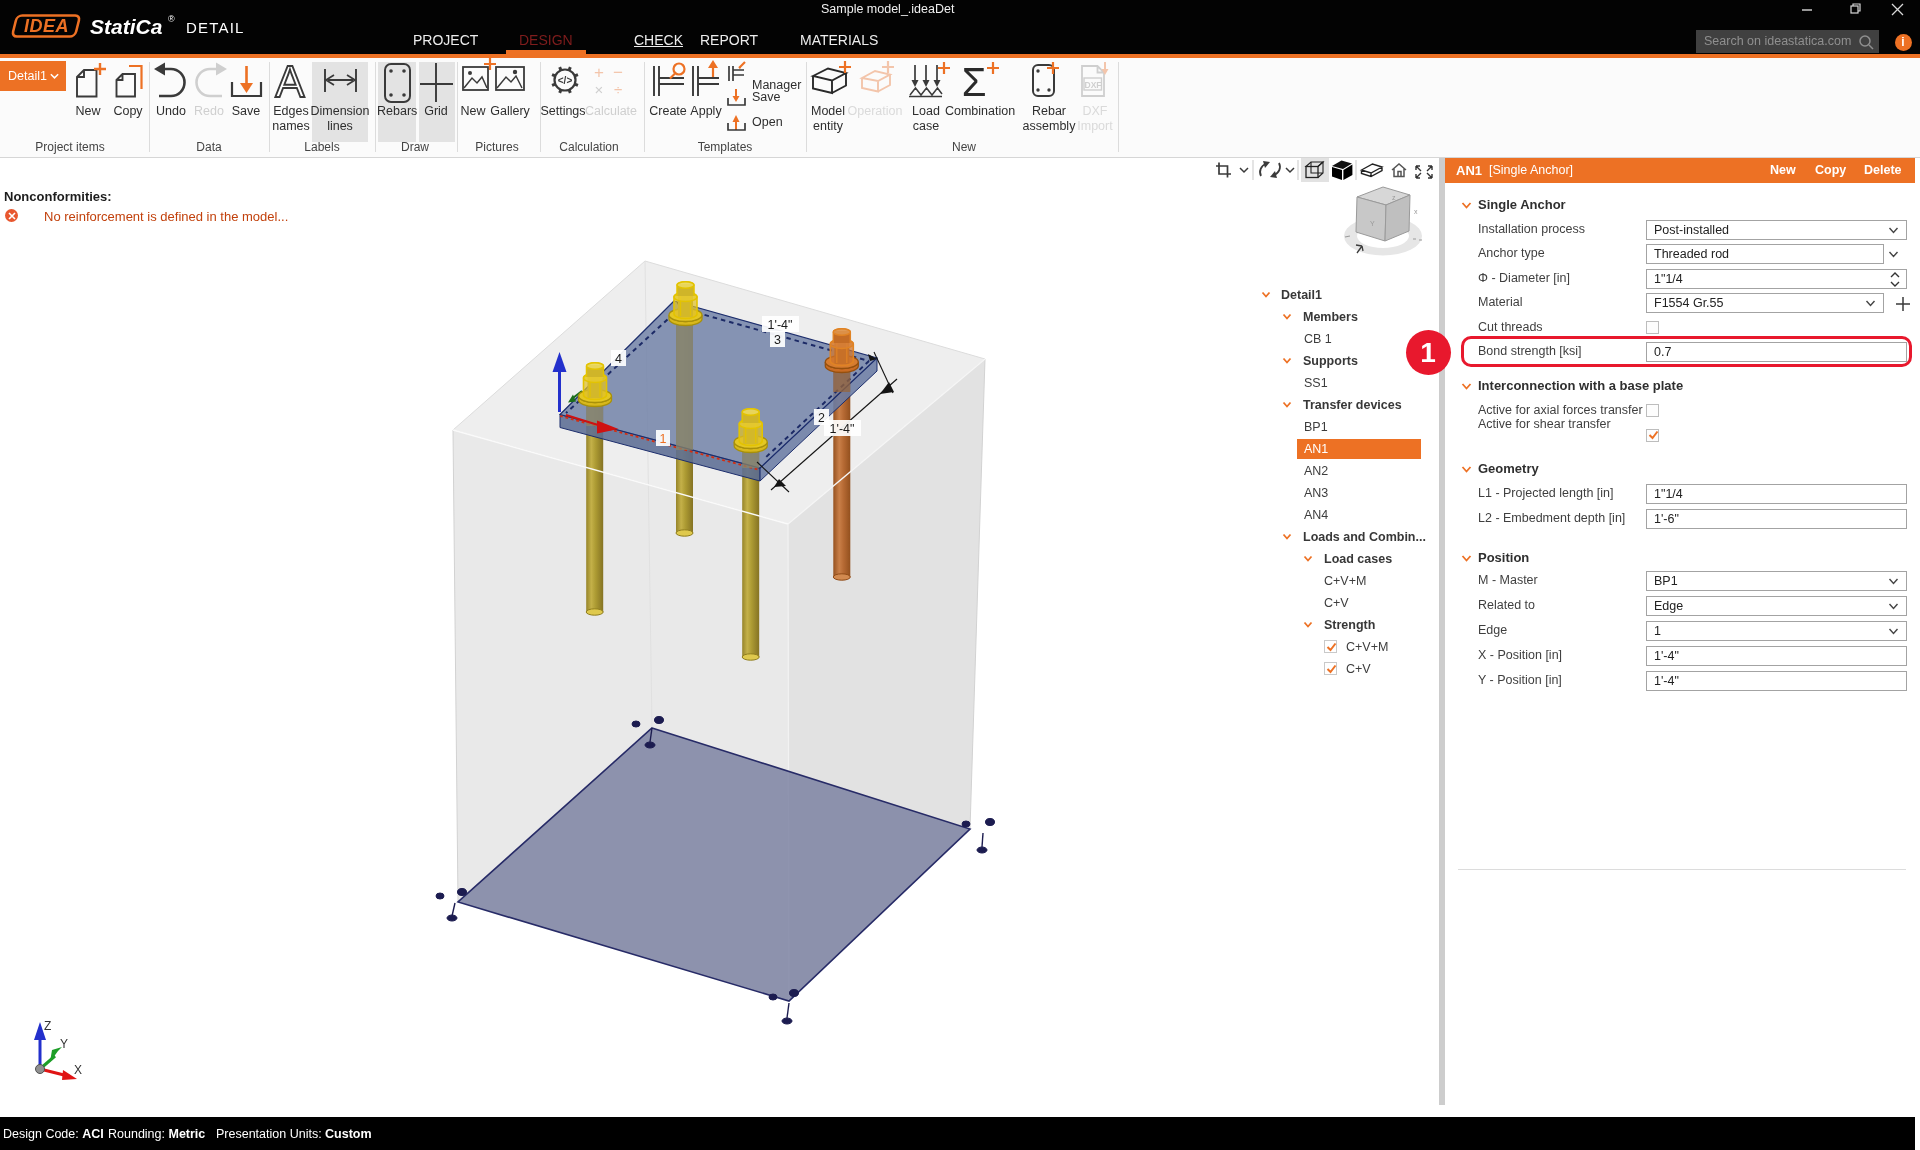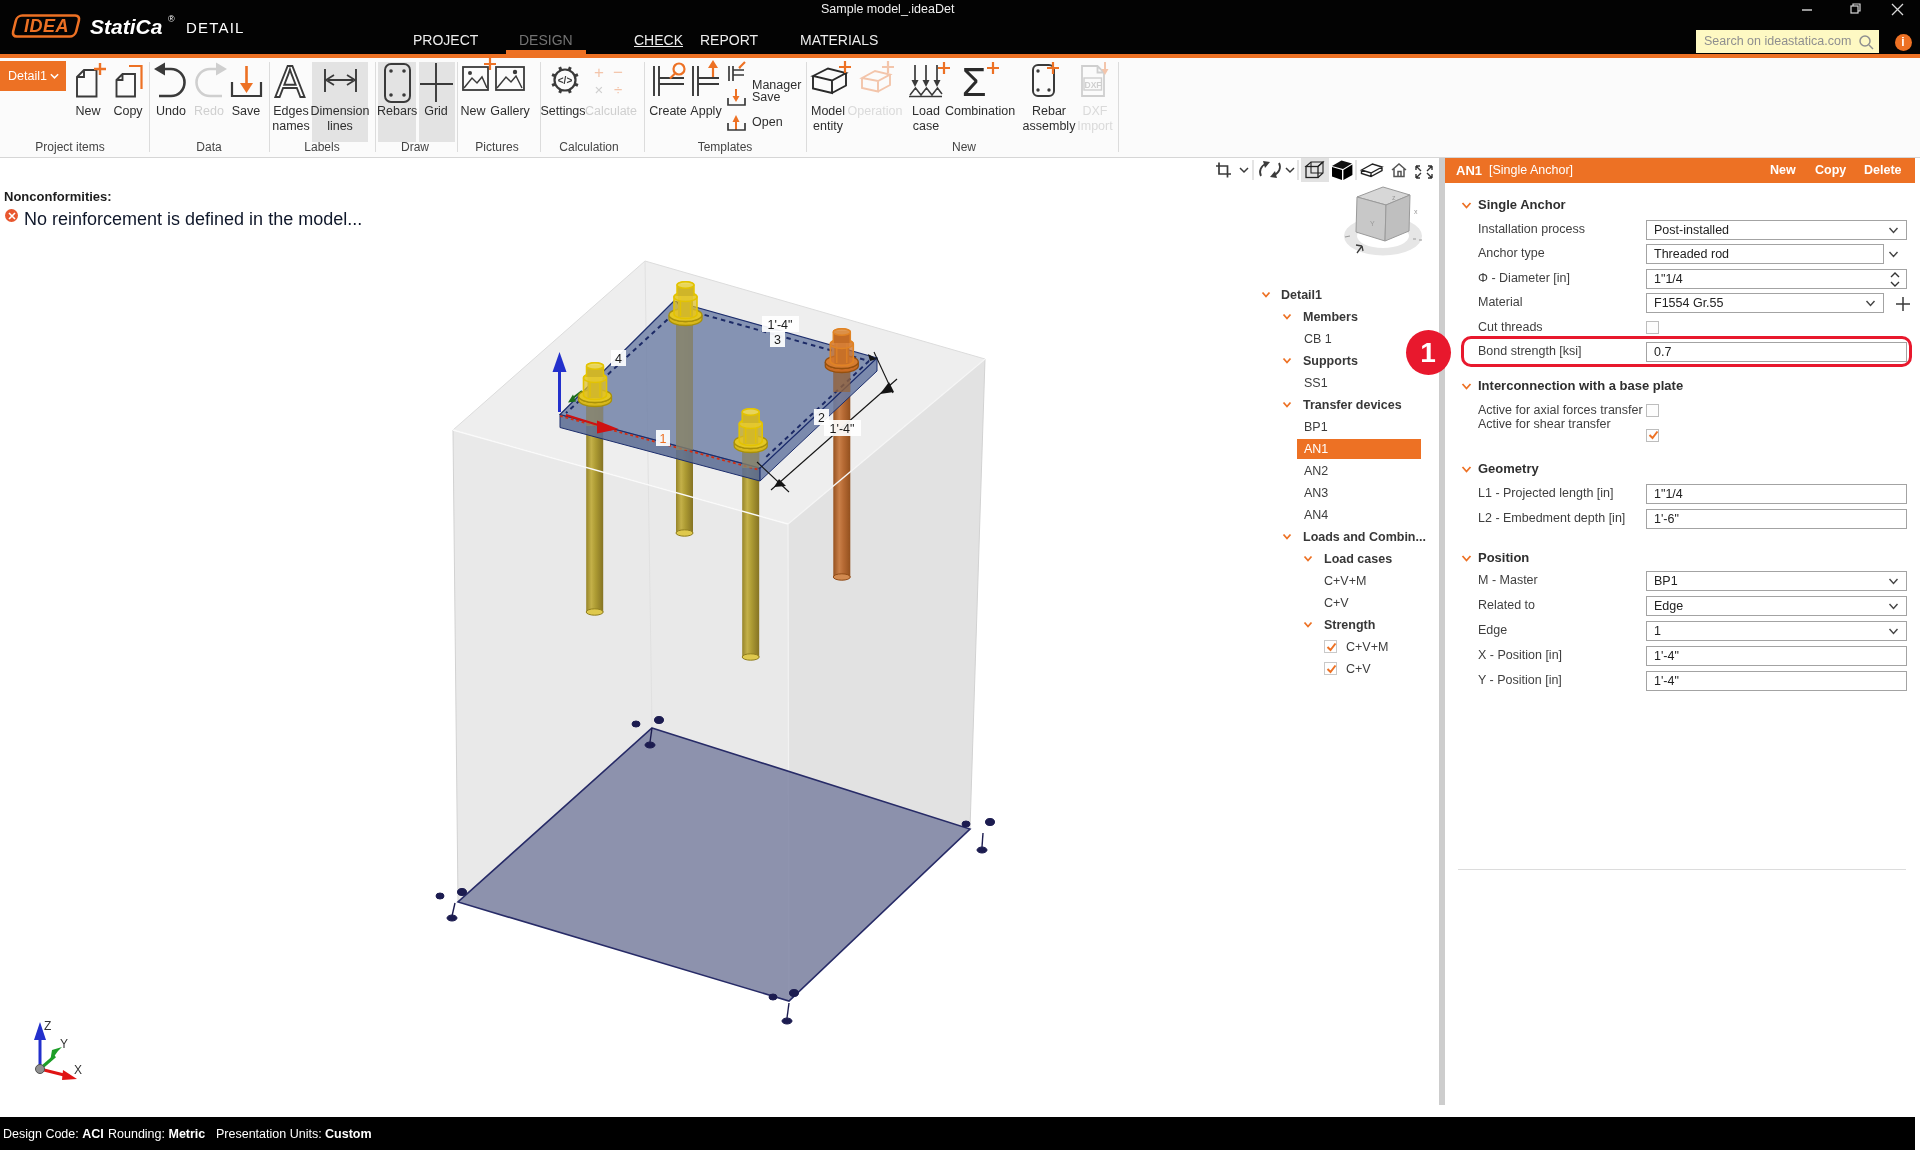--- a/index.html
+++ b/index.html
@@ -250,26 +250,26 @@
 
 <div class="abs" style="left:821px;top:2px;font-size:12.5px;color:#f0f0f0;">Sample model_.ideaDet</div>
 <svg class="abs" style="left:1790px;top:0" width="130" height="22" viewBox="0 0 130 22">
   <line x1="12" y1="10" x2="22" y2="10" stroke="#d8d8d8" stroke-width="1.4"></line>
   <rect x="61" y="6" width="7" height="7" fill="none" stroke="#d8d8d8" stroke-width="1.2"></rect>
   <path d="M63,6 v-2 h7 v7 h-2" fill="none" stroke="#d8d8d8" stroke-width="1.2"></path>
   <path d="M102,4 l11,11 m0,-11 l-11,11" stroke="#d8d8d8" stroke-width="1.3"></path>
 </svg>
 
 <div class="menuitem" style="left:413px;">PROJECT</div>
-<div class="menuitem" style="left:519px;color:#737373;">DESIGN</div>
+<div class="menuitem" style="left:519px;color:#7f1d1d;">DESIGN</div>
 <div class="menuitem" style="left:634px;text-decoration:underline;">CHECK</div>
 <div class="menuitem" style="left:700px;">REPORT</div>
 <div class="menuitem" style="left:800px;">MATERIALS</div>
 
-<div class="abs" style="left:1696px;top:30px;width:183px;height:23px;background:#fef9c3;">
+<div class="abs" style="left:1696px;top:30px;width:183px;height:23px;background:#404040;">
   <span style="position:absolute;left:8px;top:4px;font-size:12.5px;color:#8f8f8f;">Search on ideastatica.com</span>
   <svg style="position:absolute;right:4px;top:3px" width="18" height="18" viewBox="0 0 18 18">
     <circle cx="8" cy="8" r="5" fill="none" stroke="#8f8f8f" stroke-width="1.5"></circle>
     <line x1="12" y1="12" x2="16" y2="16" stroke="#8f8f8f" stroke-width="1.5"></line>
   </svg>
 </div>
 <div class="abs" style="left:1894.5px;top:33.5px;width:17px;height:17px;border-radius:50%;background:#ed7124;color:#fff;text-align:center;font-size:12px;font-weight:bold;line-height:17px;">i</div>
 
 <div id="ribbon" class="abs"></div>
 <div class="abs" style="left:312px;top:62px;width:56px;height:80px;background:#e3e3e3;"></div>
@@ -401,21 +401,21 @@
 <div class="glabel" style="left:467px;top:140px;width:60px;">Pictures</div>
 <div class="glabel" style="left:554px;top:140px;width:70px;">Calculation</div>
 <div class="glabel" style="left:690px;top:140px;width:70px;">Templates</div>
 <div class="glabel" style="left:934px;top:140px;width:60px;">New</div>
 
 <div class="abs" style="left:4px;top:189px;font-size:13px;font-weight:bold;color:#1d1d1d;">Nonconformities:</div>
 <div class="abs" style="left:5px;top:209px;width:13px;height:13px;border-radius:50%;background:#e8572f;"></div>
 <svg class="abs" style="left:8px;top:212px" width="8" height="8" viewBox="0 0 8 8">
     <path d="M1,1 l6,6 m0,-6 l-6,6" stroke="#fff" stroke-width="1.6"></path>
   </svg>
-<div class="abs" style="left:24px;top:209px;font-size:18px;color:#0f172a;">No reinforcement is defined in the model...</div>
+<div class="abs" style="left:44px;top:209px;font-size:13px;color:#c2410c;">No reinforcement is defined in the model...</div>
 
 <div id="tree">
     <div>
       <svg class="abs" style="left:1261px;top:291px" width="10" height="8" viewBox="0 0 10 8">
         <path d="M1.5,1.5 L5,5.5 L8.5,1.5" stroke="#ed7124" stroke-width="1.8" fill="none"></path>
       </svg>
       <div class="treerow" style="left:1281px;top:284px;"><b>Detail1</b></div>
       <svg class="abs" style="left:1282px;top:313px" width="10" height="8" viewBox="0 0 10 8">
         <path d="M1.5,1.5 L5,5.5 L8.5,1.5" stroke="#ed7124" stroke-width="1.8" fill="none"></path>
       </svg>

